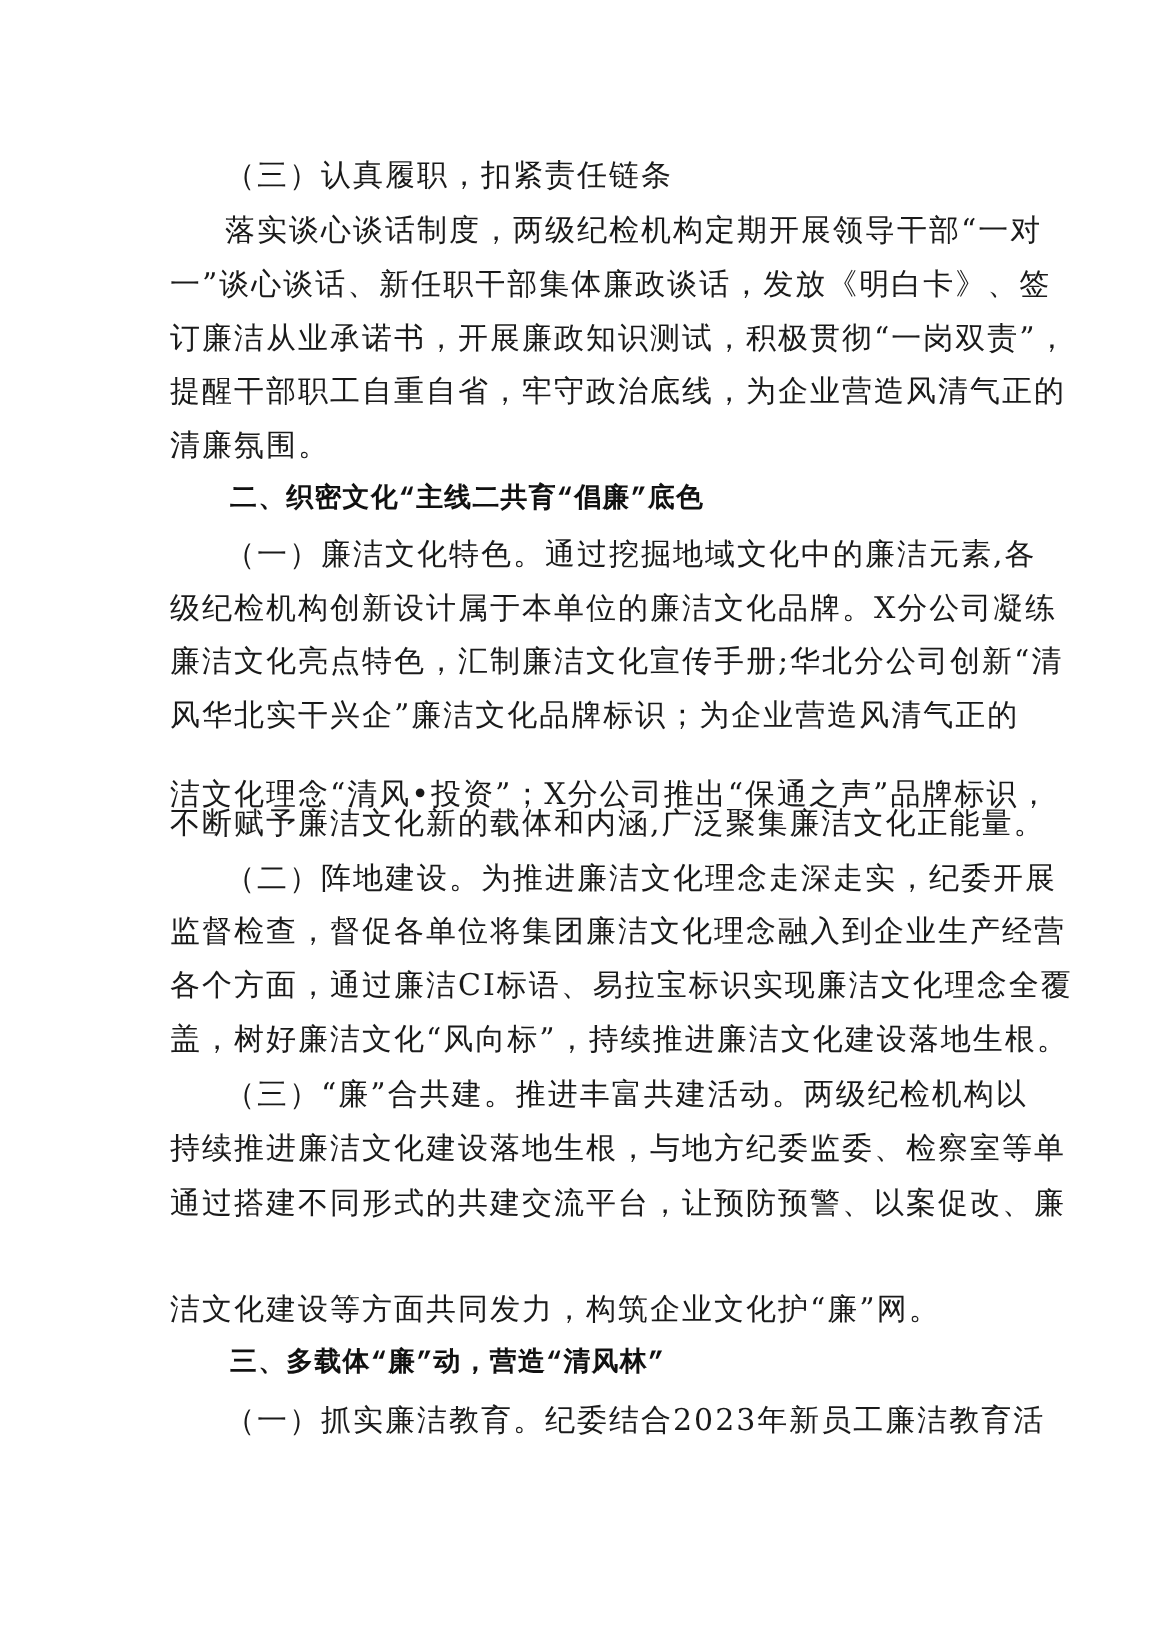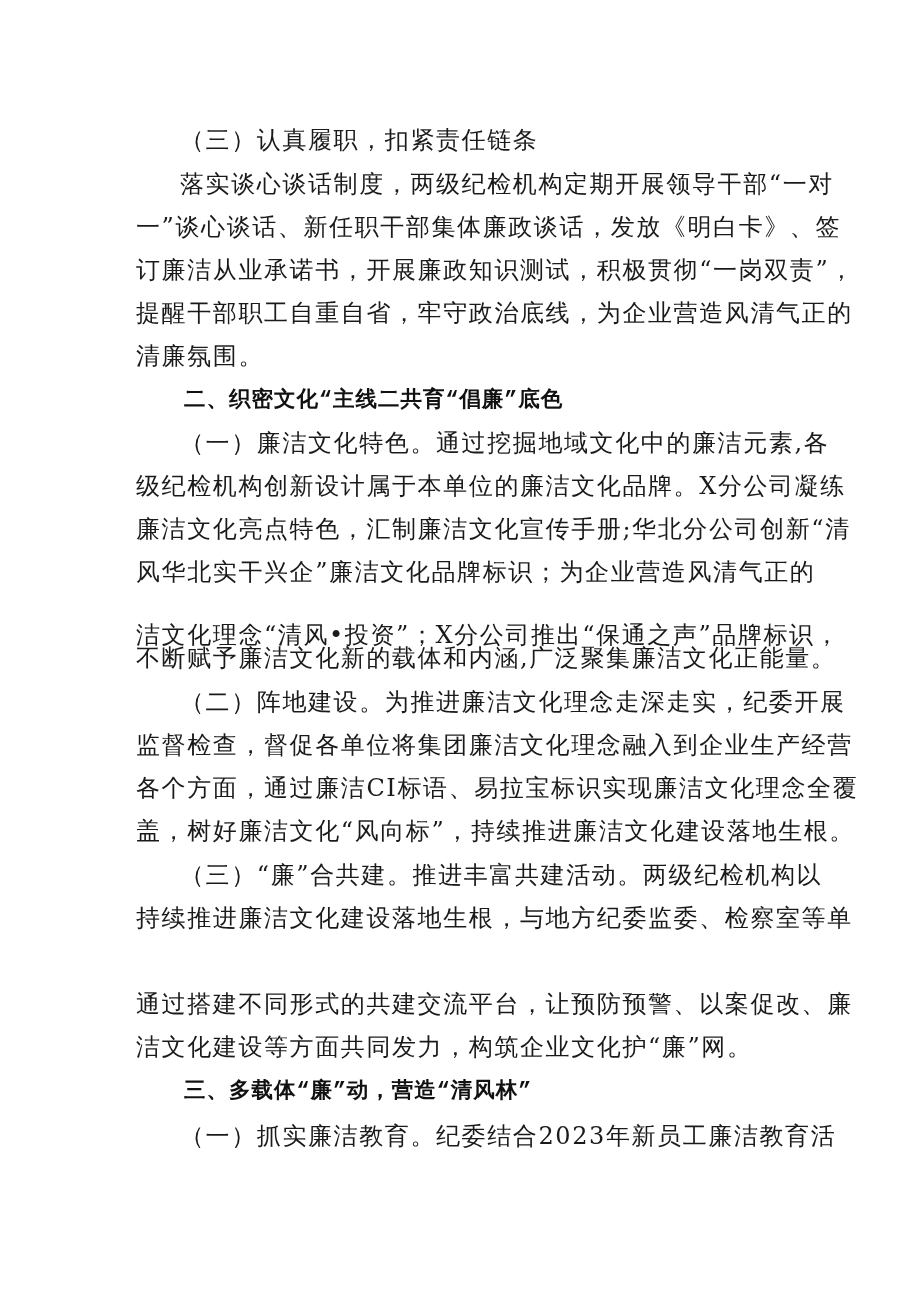--- a/index.html
+++ b/index.html
@@ -47,17 +47,17 @@
     <div class="line" style="left: 136px; width: 656px; top: 515px;">廉洁文化亮点特色，汇制廉洁文化宣传手册;华北分公司创新“清</div>
     <div class="line" style="left: 136px; width: 656px; top: 558px;">风华北实干兴企”廉洁文化品牌标识；为企业营造风清气正的</div>
     <div class="line" style="left: 136px; width: 656px; top: 601px; margin-top: 20px;">洁文化理念“清风•投资”；X分公司推出“保通之声”品牌标识，</div>
     <div class="line last" style="left: 136px; width: 656px; top: 644px;">不断赋予廉洁文化新的载体和内涵,广泛聚集廉洁文化正能量。</div>
     <div class="line" style="left: 180px; width: 612px; top: 688px;">（二）阵地建设。为推进廉洁文化理念走深走实，纪委开展</div>
     <div class="line" style="left: 136px; width: 656px; top: 731px;">监督检查，督促各单位将集团廉洁文化理念融入到企业生产经营</div>
     <div class="line" style="left: 136px; width: 656px; top: 774px;">各个方面，通过廉洁CI标语、易拉宝标识实现廉洁文化理念全覆</div>
     <div class="line" style="left: 180px; width: 612px; top: 861px;">（三）“廉”合共建。推进丰富共建活动。两级纪检机构以</div>
     <div class="line" style="left: 136px; width: 656px; top: 817px;">盖，树好廉洁文化“风向标”，持续推进廉洁文化建设落地生根。</div>
     <div class="line" style="left: 136px; width: 656px; top: 904px;">持续推进廉洁文化建设落地生根，与地方纪委监委、检察室等单</div>
-    <div class="line" style="left: 136px; width: 656px; top: 990px;">通过搭建不同形式的共建交流平台，让预防预警、以案促改、廉</div>
+    <div class="line" style="left: 136px; width: 656px; top: 948px;">通过搭建不同形式的共建交流平台，让预防预警、以案促改、廉</div>
     <div class="line last" style="left: 136px; width: 656px; top: 1033px;">洁文化建设等方面共同发力，构筑企业文化护“廉”网。</div>
     <div class="heading" style="left: 184px; top: 1076px;">三、多载体“廉”动，营造“清风林”</div>
     <div class="line" style="left: 180px; width: 612px; top: 1122px;">（一）抓实廉洁教育。纪委结合2023年新员工廉洁教育活</div>
   </div>
 
 </body></html>

